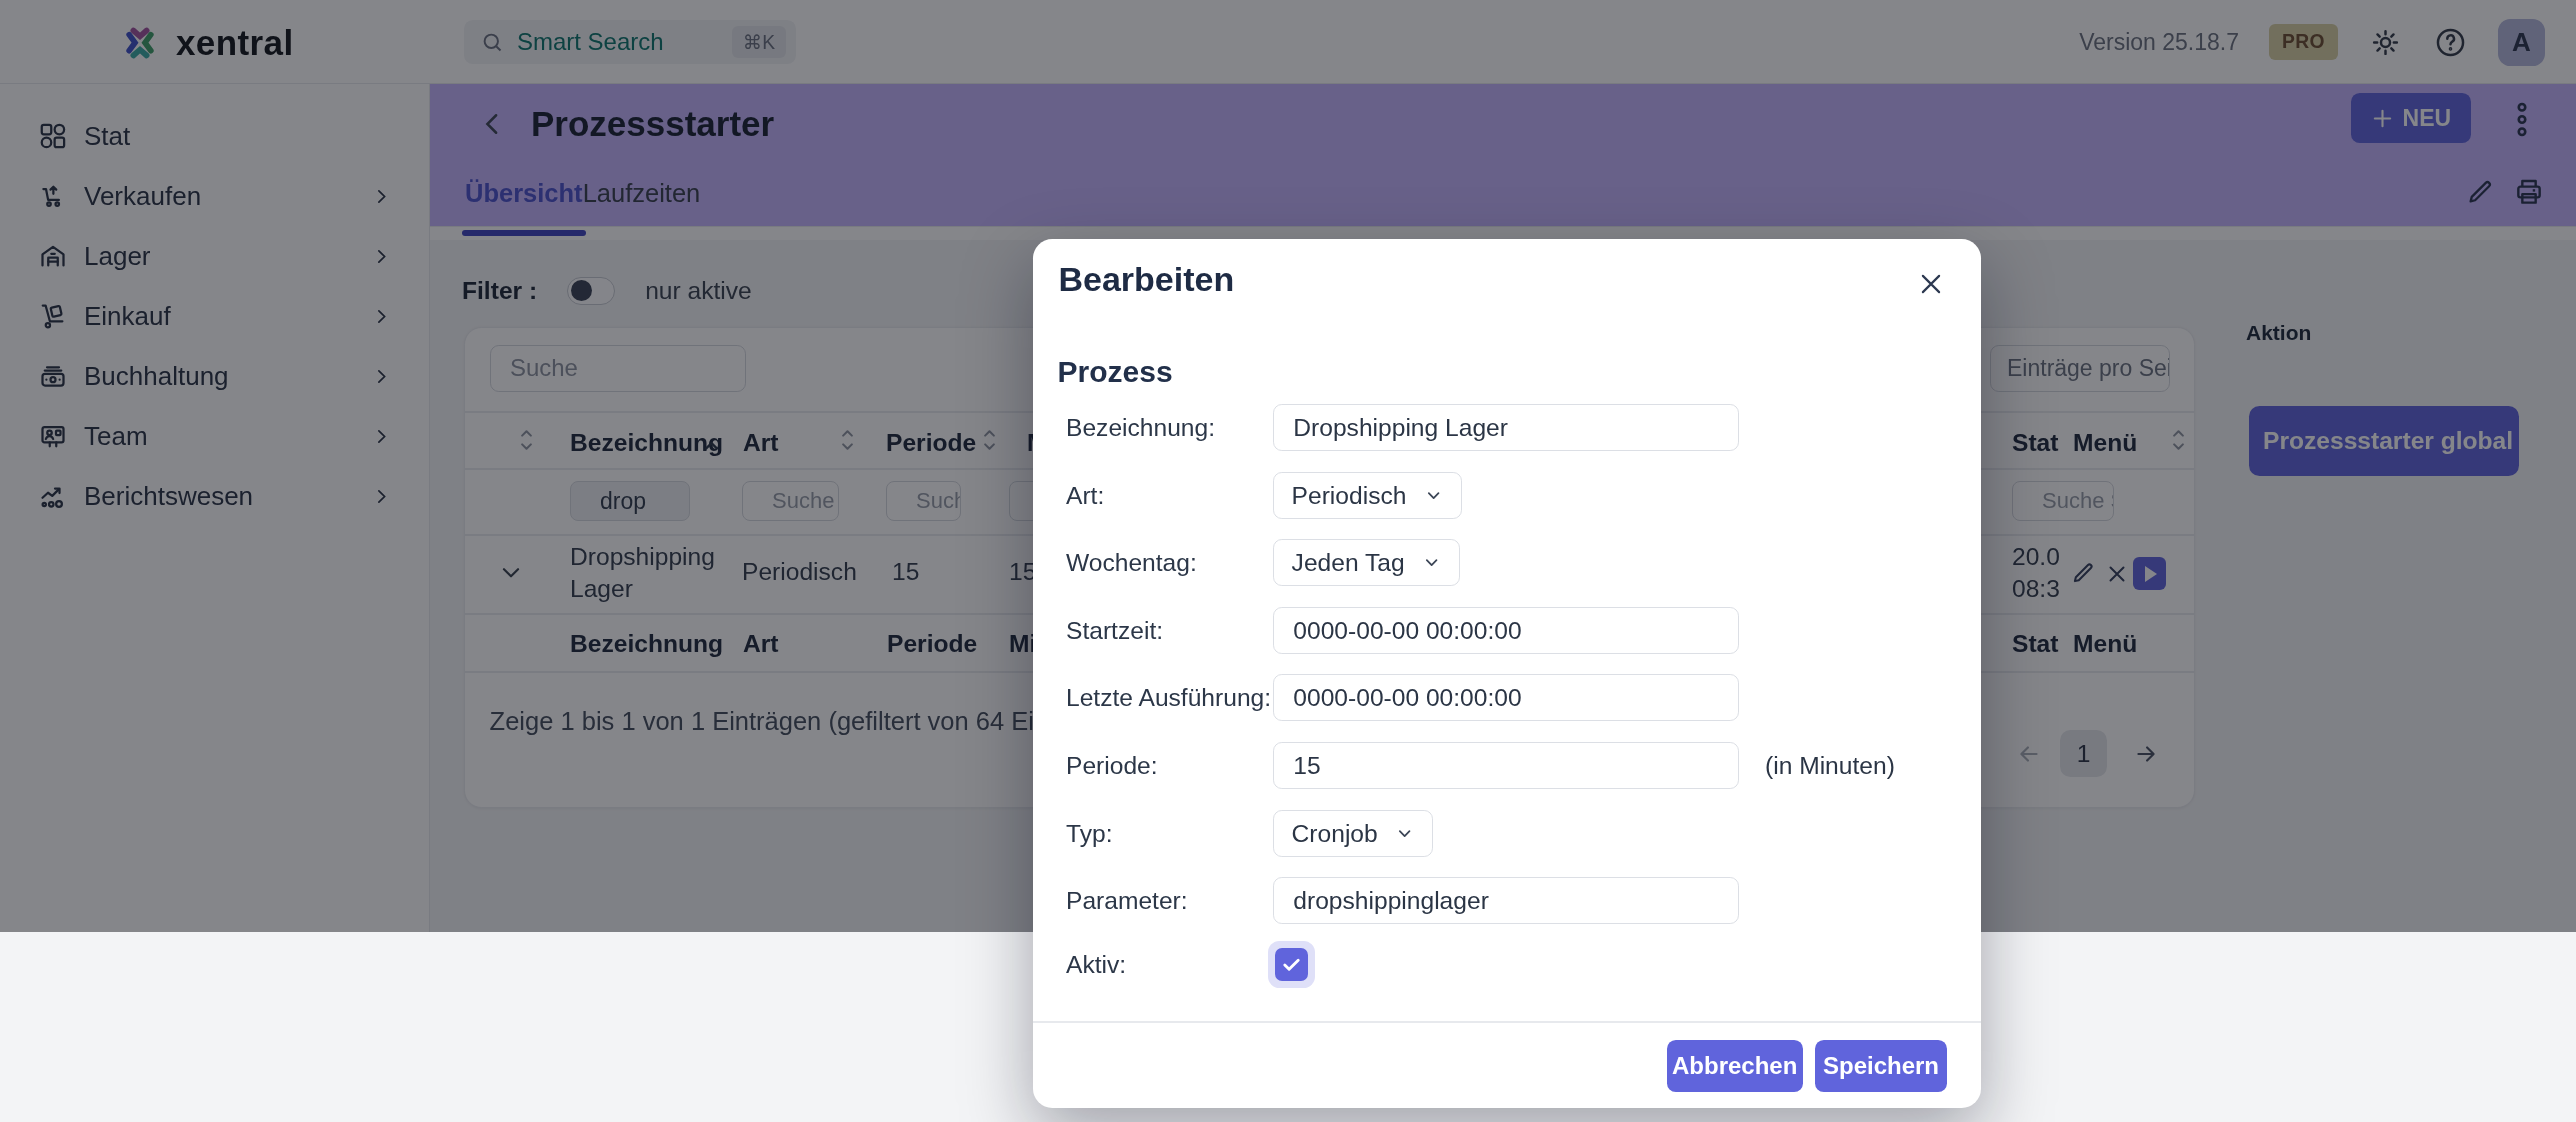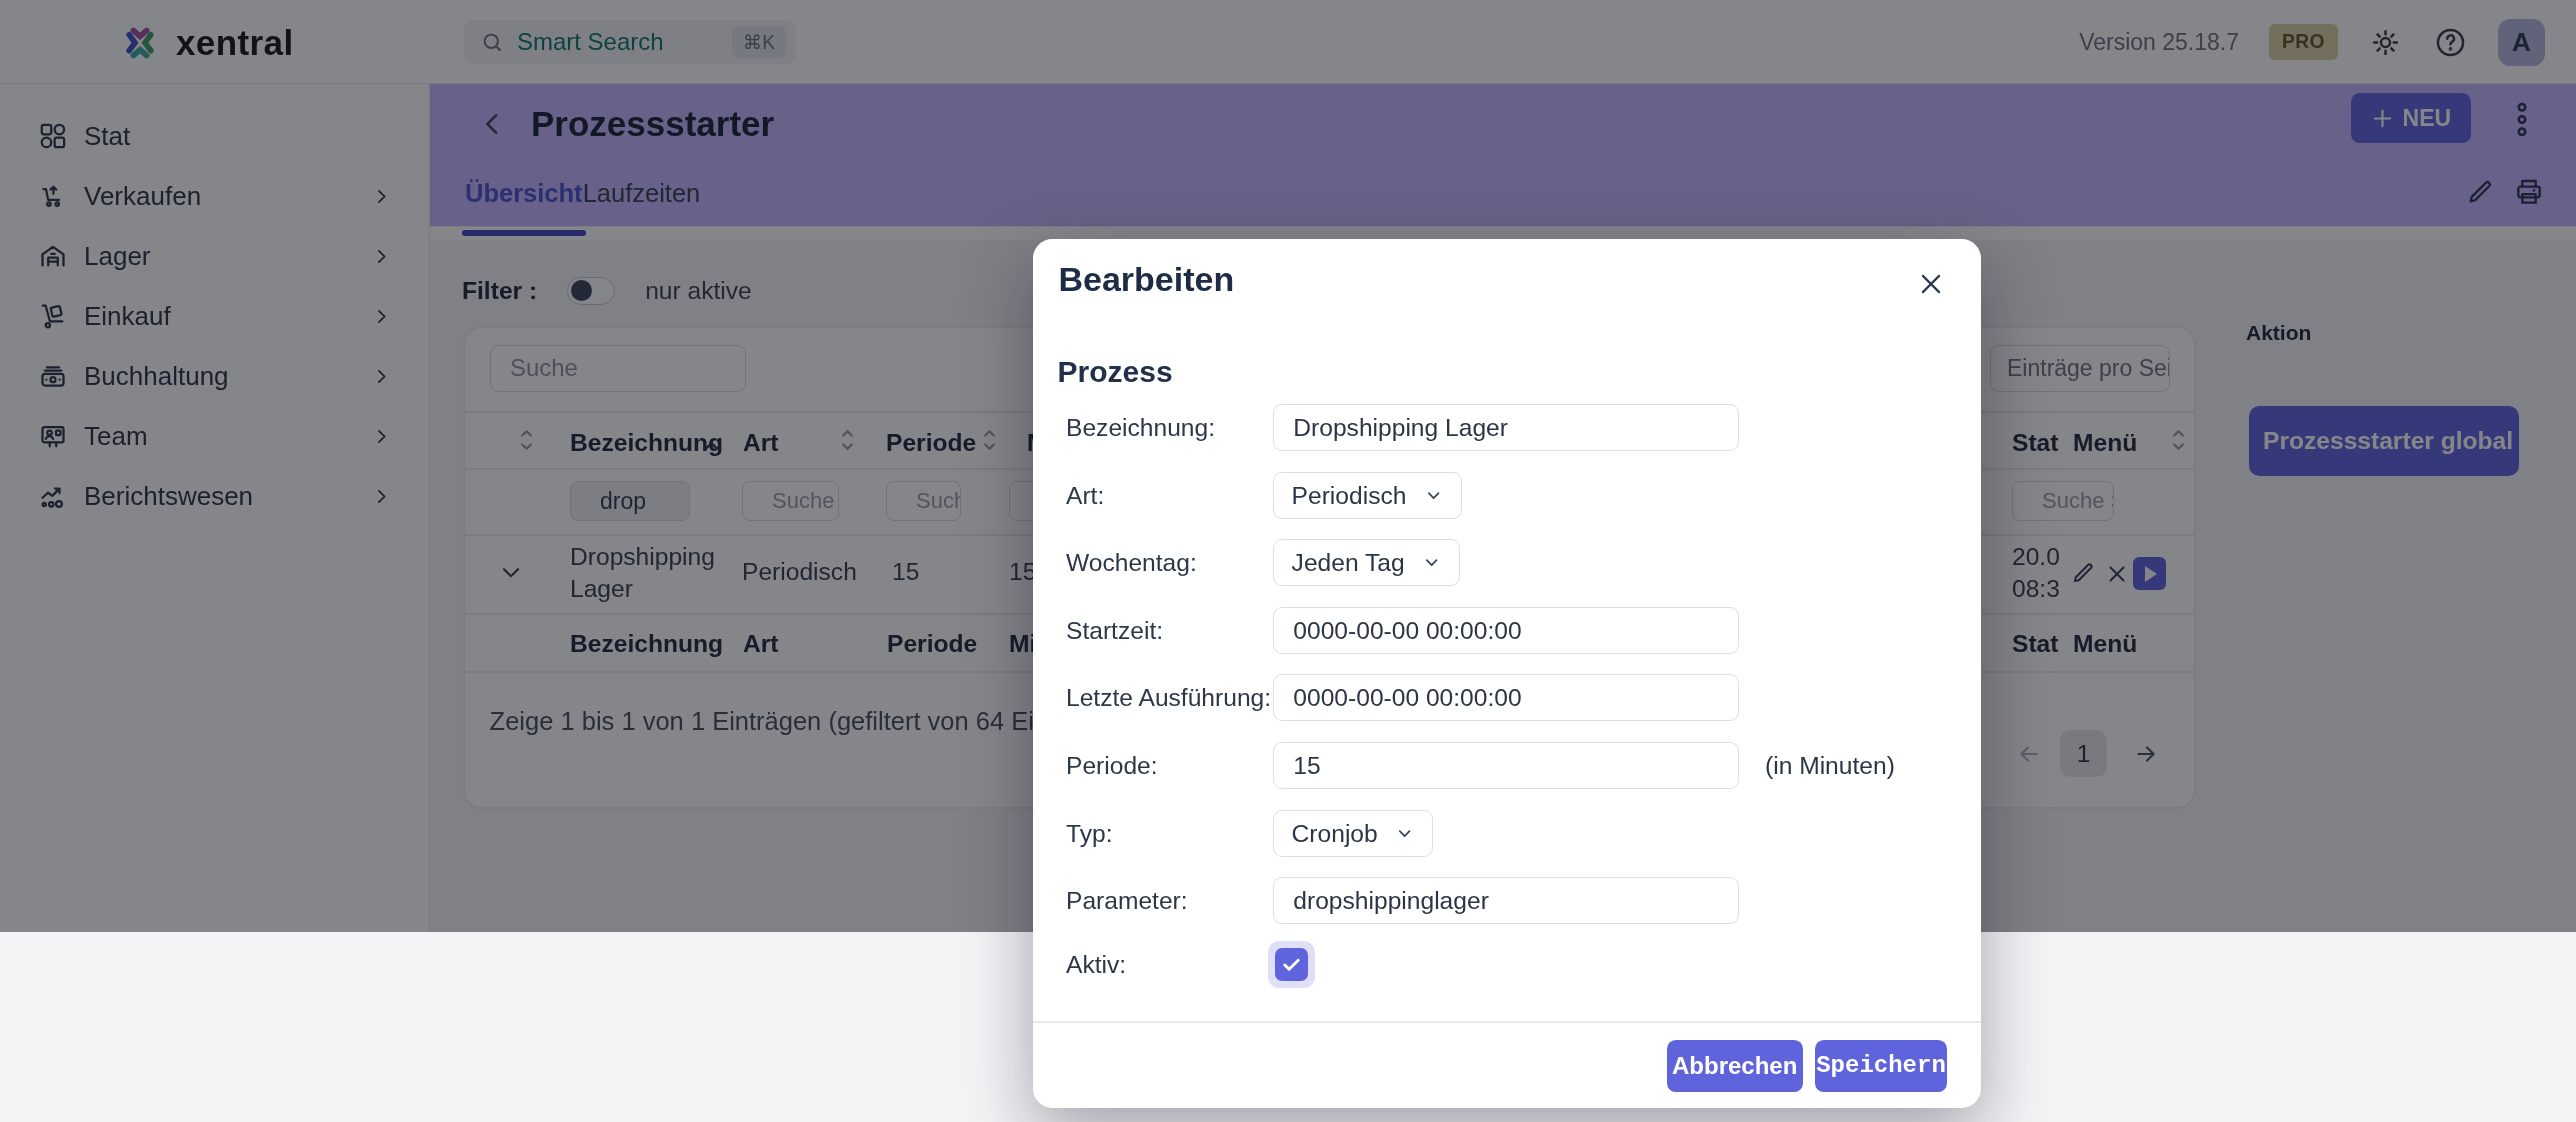--- a/index.html
+++ b/index.html
@@ -76,21 +76,21 @@
   .m-lbl { position:absolute; left:33px; font-size:24.6px; color:#2c3748; }
   .m-input { position:absolute; left:240px; width:466px; height:47px; border:1.8px solid #dcdfe5; border-radius:8.8px; display:flex; align-items:center; padding-left:19.3px; font-size:24.6px; color:#2b3545; }
   .m-select { position:absolute; left:240px; height:47px; border:1.8px solid #dcdfe5; border-radius:8.8px; display:inline-flex; align-items:center; padding:0 17.6px; gap:17.6px; font-size:24.6px; color:#2b3545; }
   .m-suffix { position:absolute; left:732px; font-size:24.6px; color:#2b3545; }
   .m-checkwrap { position:absolute; left:235px; width:47px; height:47px; border-radius:11.4px; background:#dfe0f8; display:flex; align-items:center; justify-content:center; }
   .m-check { width:33px; height:33px; border-radius:7px; background:#6064dc; display:flex; align-items:center; justify-content:center; }
   .m-div { position:absolute; left:0; right:0; top:782px; height:1.8px; background:#e7e9ed; }
   .m-footer { position:absolute; left:0; right:0; bottom:0; height:85px; display:flex; align-items:center; justify-content:flex-end; gap:12.3px; padding-right:34px; }
   .m-btn { height:52px; border-radius:8.8px; background:#6064dc; color:#fff; font-size:24px; font-weight:700; display:flex; align-items:center; justify-content:center; border:none; }
   .m-btn.cancel { width:136px; }
-  .m-btn.save { width:132px;font-family:Liberation Mono, monospace; }
+  .m-btn.save { width:132px; }
 
   svg { display:block; }
 </style>
 </head>
 <body>
 
 <div class="stage">
 
   <div class="topbar">
     <div class="logo">

